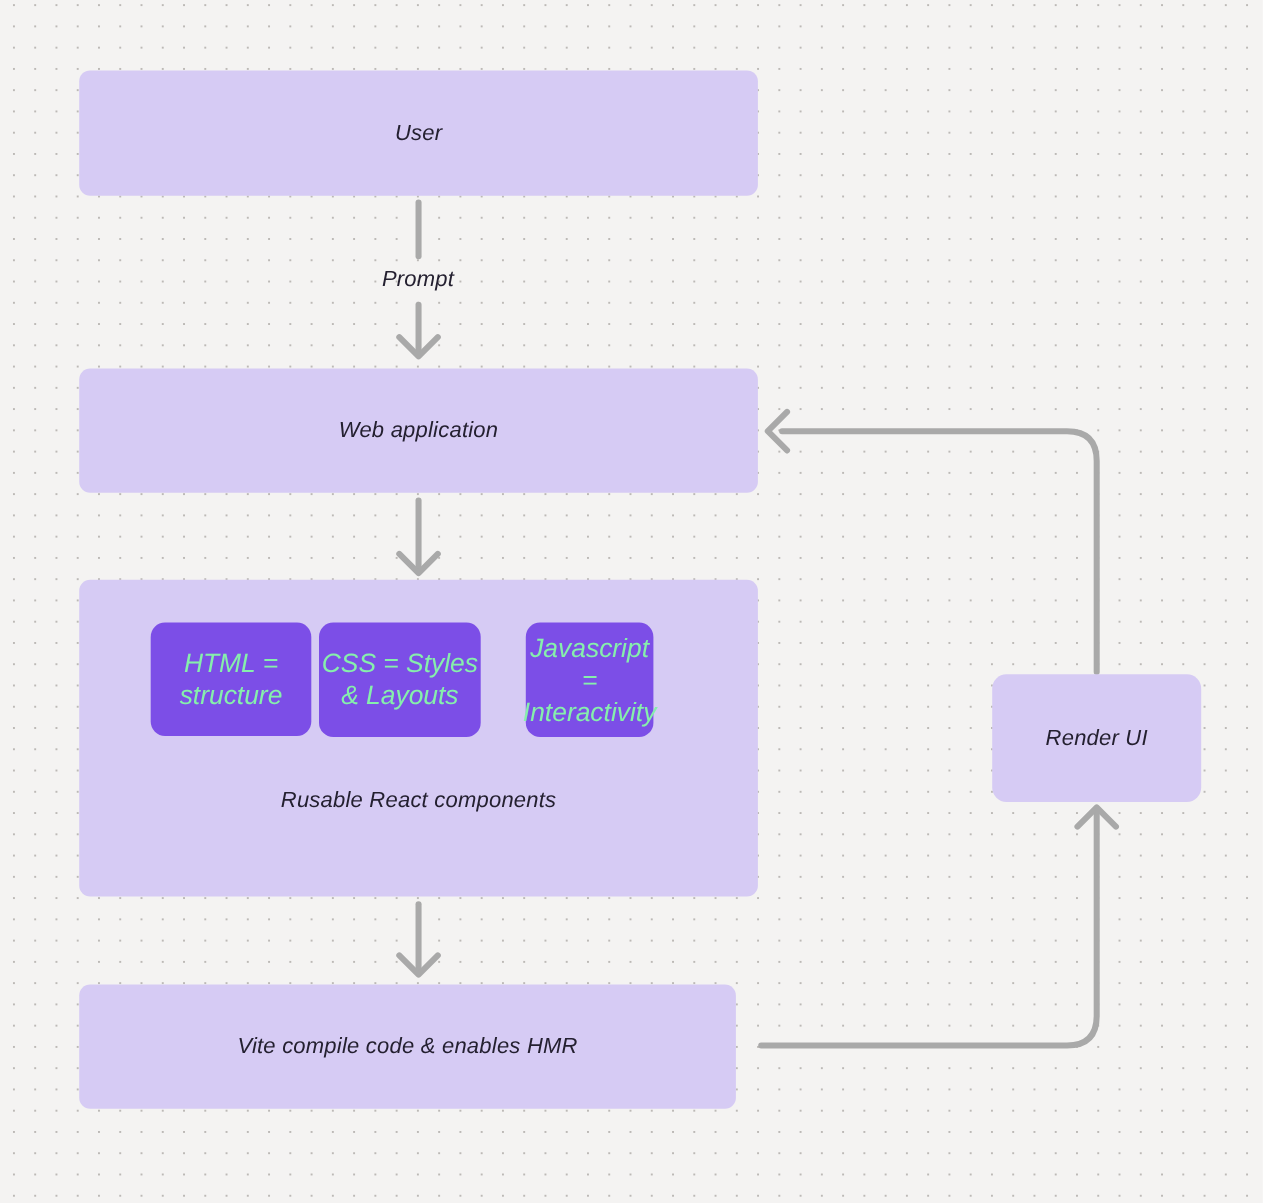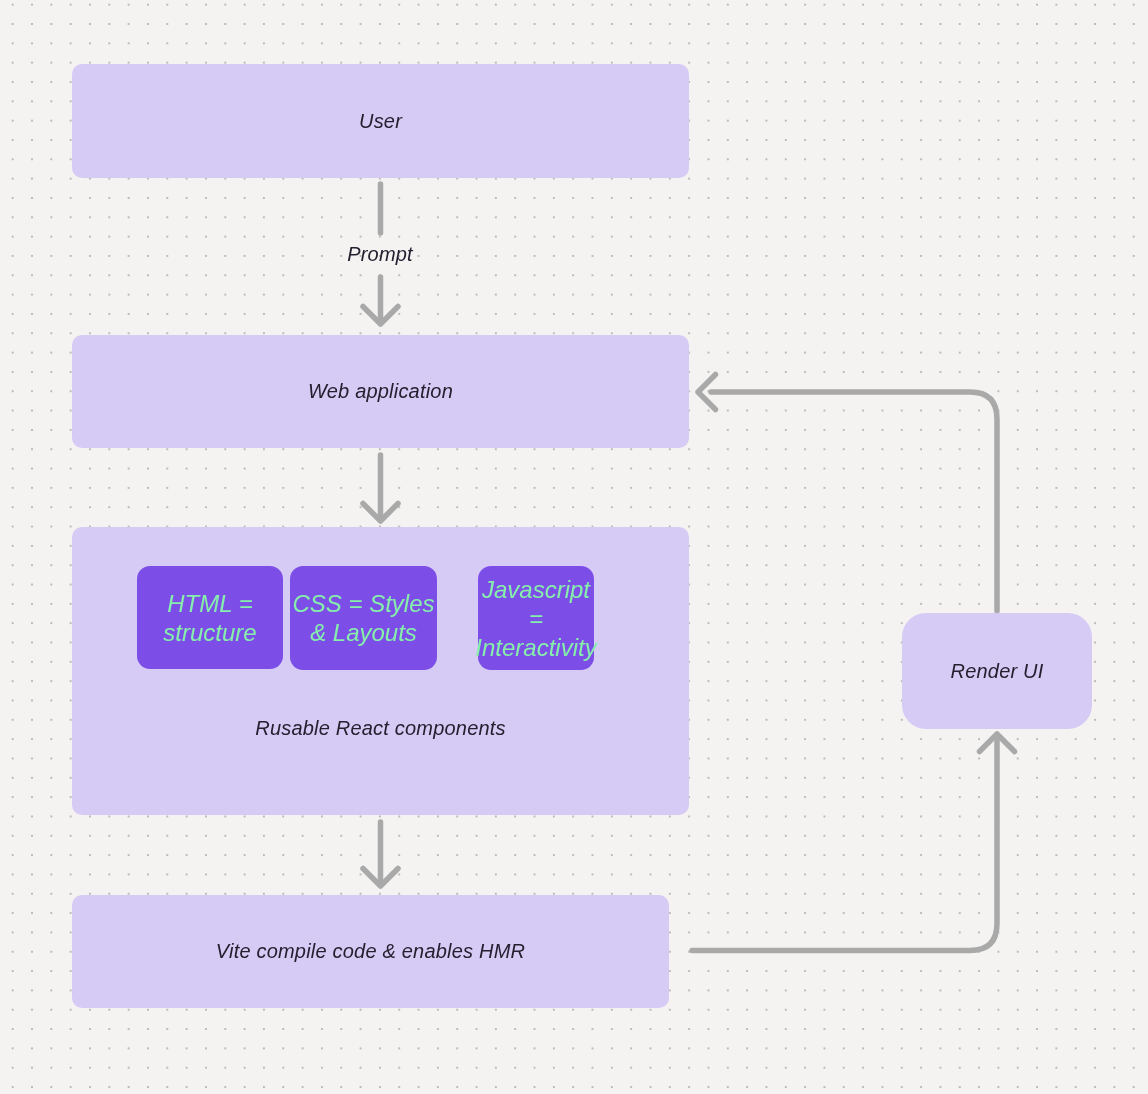--- a/index.html
+++ b/index.html
@@ -137,17 +137,17 @@
       <span>Interactivity</span>
     </div>
 
     <div class="group-label">Rusable React components</div>
   </div>
 
   <div class="node node-light" style="left:72px; top:895px; width:597px; height:113px;">
     <span>Vite compile code &amp; enables HMR</span>
   </div>
 
-  <div class="node node-light" style="left:902px; top:613px; width:190px; height:116px; border-radius:24px;">
+  <div class="node node-light" style="left:902px; top:613px; width:190px; height:116px; border-radius:13px;">
     <span>Render UI</span>
   </div>
 
 </div>
 
 </body></html>

